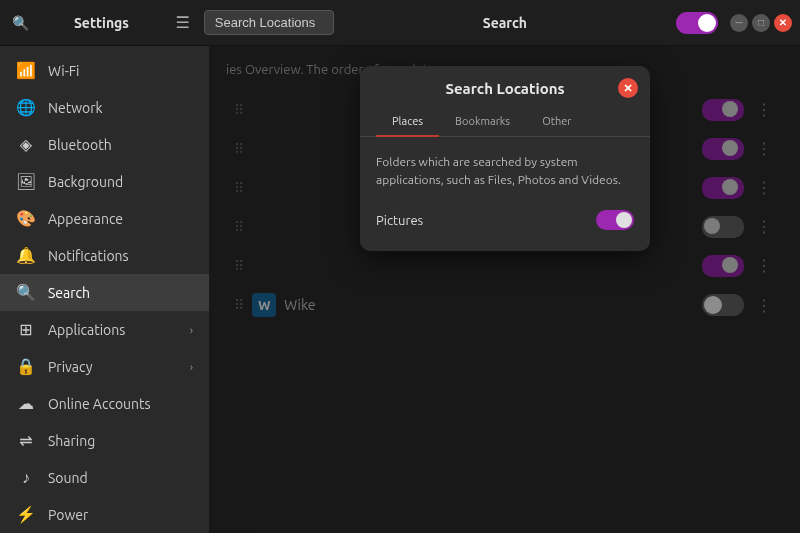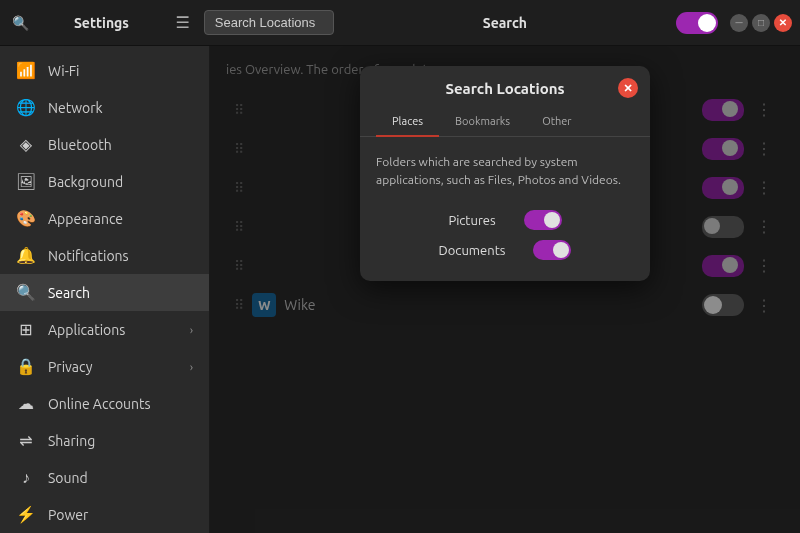--- a/index.html
+++ b/index.html
@@ -284,21 +284,21 @@
       font-size: 12px;
       color: #bbb;
       line-height: 1.5;
       margin-bottom: 16px;
     }
 
     
     .location-row {
       display: flex;
       align-items: center;
-      justify-content: center;
+      justify-content: space-between;
       padding: 5px 0;
       gap: 28px;
     }
     .location-name {
       font-size: 13px;
       color: #ddd;
     }
 
     
     .toggle-sm {
@@ -456,23 +456,19 @@
           <div class="modal-tab">Other</div>
         </div>
 
         <div class="modal-body">
           <p class="modal-desc">Folders which are searched by system applications, such as Files, Photos and Videos.</p>
 
           <div class="location-row">
             <span class="location-name">Pictures</span>
             <div class="toggle-sm on"></div>
           </div>
-          <div class="location-row">
-            <span class="location-name">Documents</span>
-            <div class="toggle-sm on"></div>
-          </div>
         </div>
 
       </div>
     </div>
 
   </div>
 </div>
 
 </body></html>

